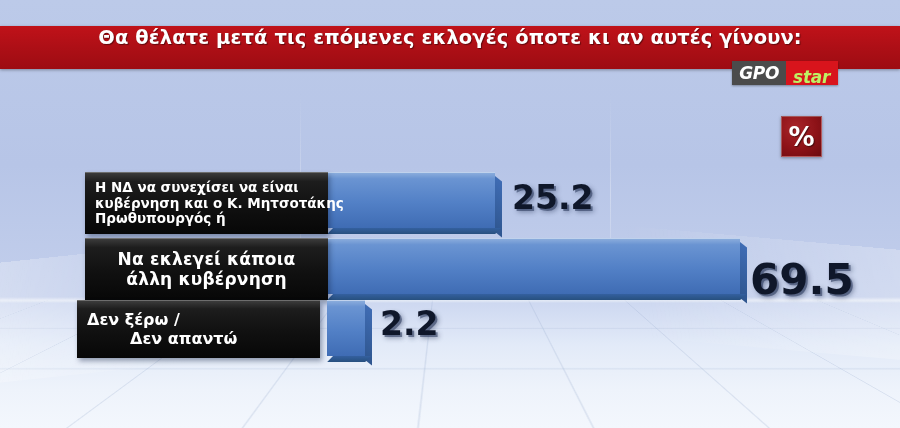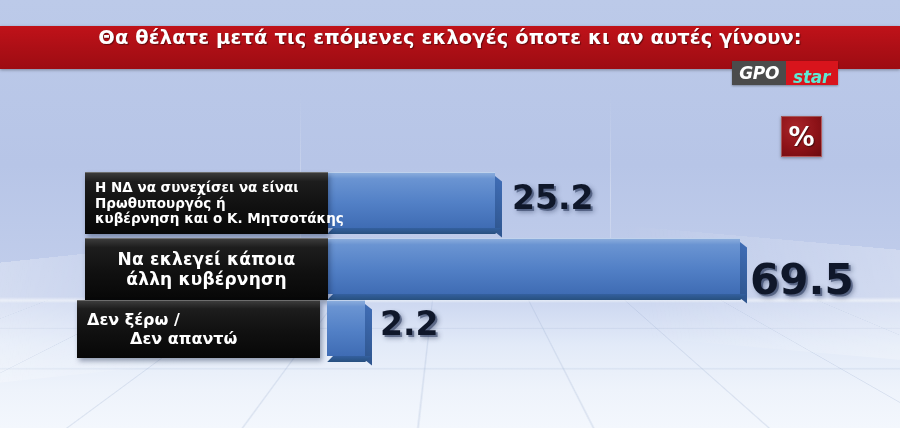--- a/index.html
+++ b/index.html
@@ -70,21 +70,21 @@
     position:absolute; right:62px; top:61px;
     display:flex; align-items:stretch; height:24px;
     box-shadow:0 1px 2px rgba(0,0,0,.35);
   }
   #logo .gpo {
     background:#4b4b4b; color:#ffffff;
     font-size:17px; font-weight:bold; font-style:italic;
     padding:12px 7px; display:flex; align-items:center; letter-spacing:-.3px;
   }
   #logo .star {
-    background:#d8141c; color:#5eead4;
+    background:#d8141c; color:#bef264;
     font-size:17px; font-weight:bold; font-style:italic;
     padding:8px 8px 0 7px; display:flex; align-items:center; letter-spacing:-.3px;
   }
 
   
   #percent-badge {
     position:absolute; left:781px; top:116px; width:41px; height:41px;
     background:radial-gradient(circle at 35% 28%, #a8252a 0%, #8d1217 55%, #6c0b10 100%);
     border:1px solid rgba(255,255,255,.30);
     box-shadow:0 1px 3px rgba(0,0,0,.35);
@@ -165,22 +165,22 @@
 
 <div id="chart">
 
   <div class="row">
     <div class="bar" style="left:327px; top:172px; width:168px; height:56px;">
       <div class="bar-face-3d"></div>
       <div class="bar-bottom-3d"></div>
     </div>
     <div class="label-box small" style="left:85px; top:172px; width:243px; height:62px;">
       <div class="line">Η ΝΔ να συνεχίσει να είναι</div>
+      <div class="line">κυβέρνηση και ο Κ. Μητσοτάκης</div>
       <div class="line">Πρωθυπουργός ή</div>
-      <div class="line">κυβέρνηση και ο Κ. Μητσοτάκης</div>
     </div>
     <div class="value" style="left:512px; top:181px; font-size:33px;">25.2</div>
   </div>
 
   <div class="row">
     <div class="bar" style="left:327px; top:238px; width:413px; height:56px;">
       <div class="bar-face-3d"></div>
       <div class="bar-bottom-3d"></div>
     </div>
     <div class="label-box big" style="left:85px; top:238px; width:243px; height:62px;align-items:center;">

